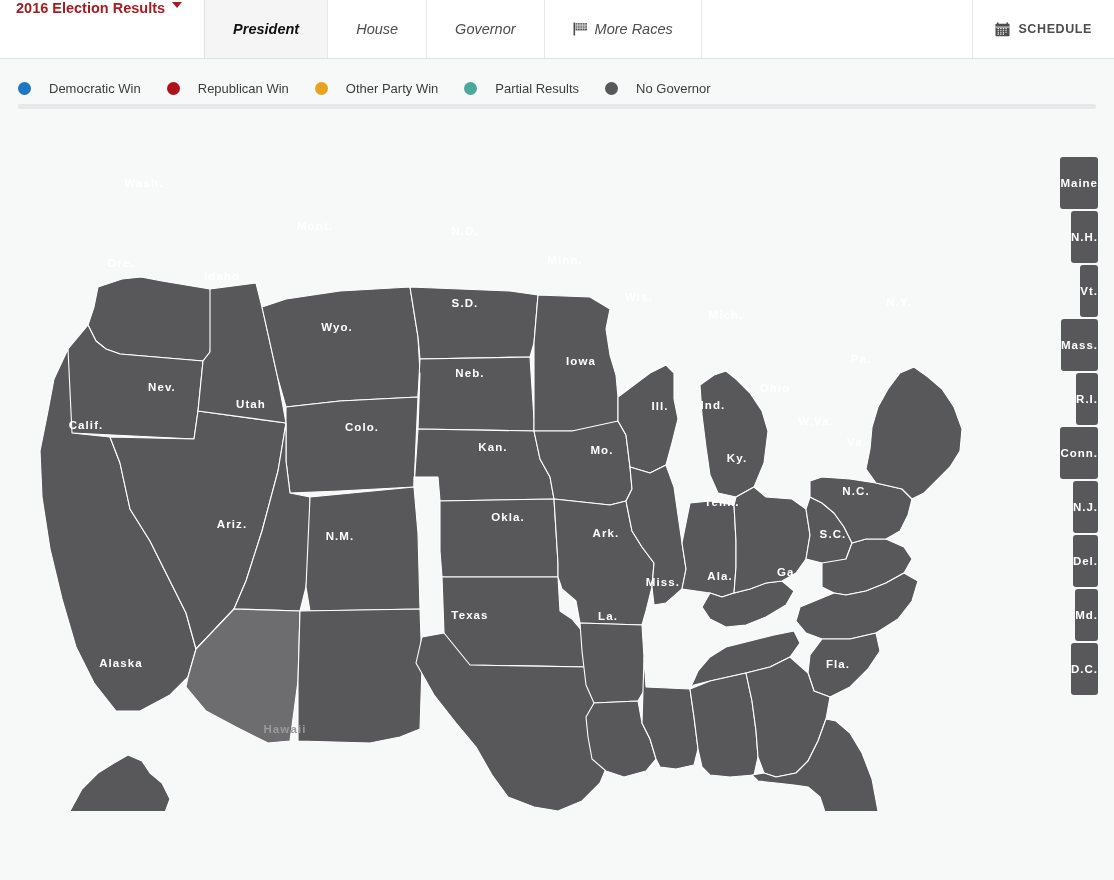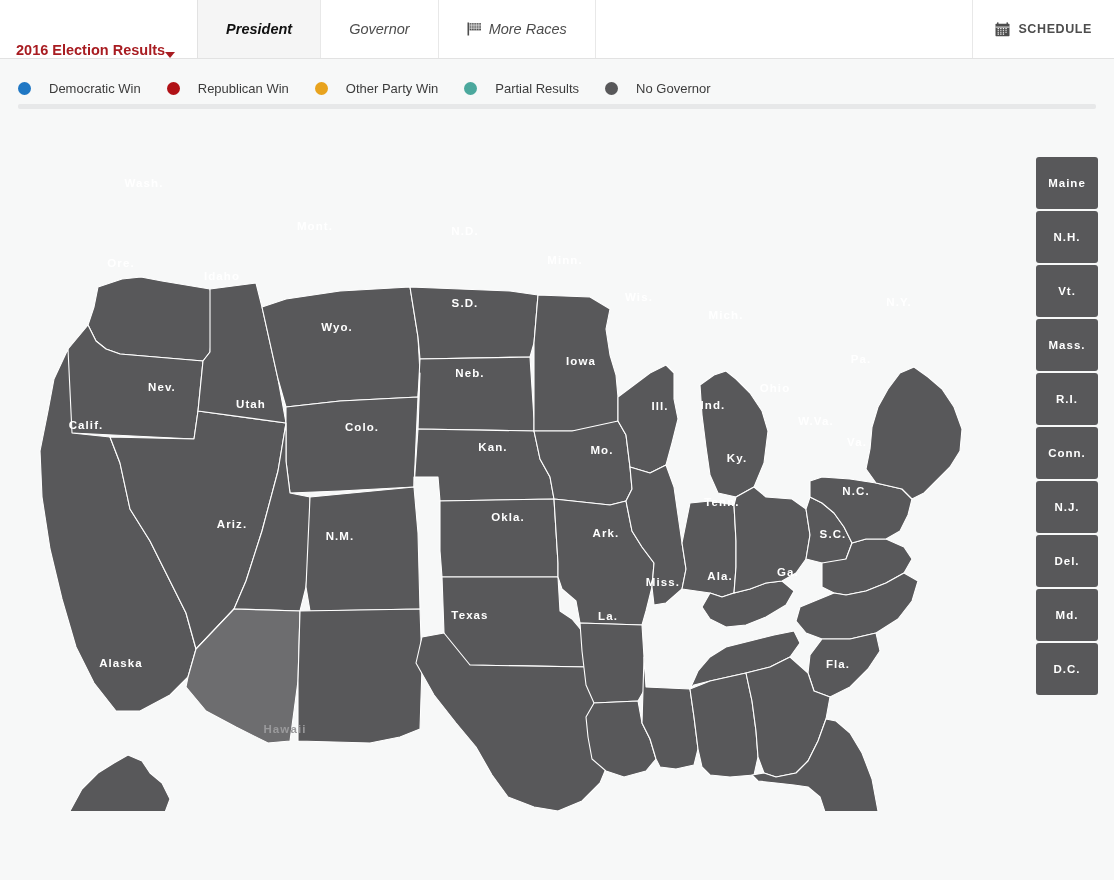--- a/index.html
+++ b/index.html
@@ -18,21 +18,22 @@
   
   .topnav {
     display: flex;
     align-items: stretch;
     height: 58px;
     background: #ffffff;
     border-bottom: 1px solid #e2e2e2;
   }
   .nav-brand {
     display: flex;
-    align-items: flex-end;
+    align-items: flex-start;
+    gap: 7px;
     padding: 0 22px 0 16px;
     border-right: 1px solid #e2e2e2;
     color: #a81c21;
     font-size: 14.5px;
     font-weight: bold;
     white-space: nowrap;
     cursor: pointer;
   }
   .caret-down {
     width: 0;
@@ -141,20 +142,21 @@
 
   
   .rail {
     position: absolute;
     right: 16px;
     top: 48px;
     width: 62px;
     display: flex;
     flex-direction: column;
     gap: 2px;
+    align-items: flex-end;
   }
   .rail-box {
     height: 52px;
     background: #58585a;
     border-radius: 3px;
     display: flex;
     align-items: center;
     justify-content: center;
     color: #ffffff;
     font-size: 11.5px;
@@ -168,20 +170,23 @@
 
 <div class="topnav">
 
   <div class="nav-brand">
     <span>2016 Election Results</span>
     <span class="caret-down"></span>
   </div>
 
   <div class="nav-tab active">
     <span>President</span>
+  </div>
+  <div class="nav-tab">
+    <span>House</span>
   </div>
   <div class="nav-tab">
     <span>Governor</span>
   </div>
 
   <div class="nav-tab">
     <span class="nav-ico">
       <svg width="15" height="14" viewBox="0 0 15 14" aria-hidden="true">
         <rect x="0.5" y="0.5" width="1.6" height="13" fill="#4d4d4d"></rect>
         <path d="M2.6 1 H14 V8.4 H2.6 Z" fill="#4d4d4d"></path>

